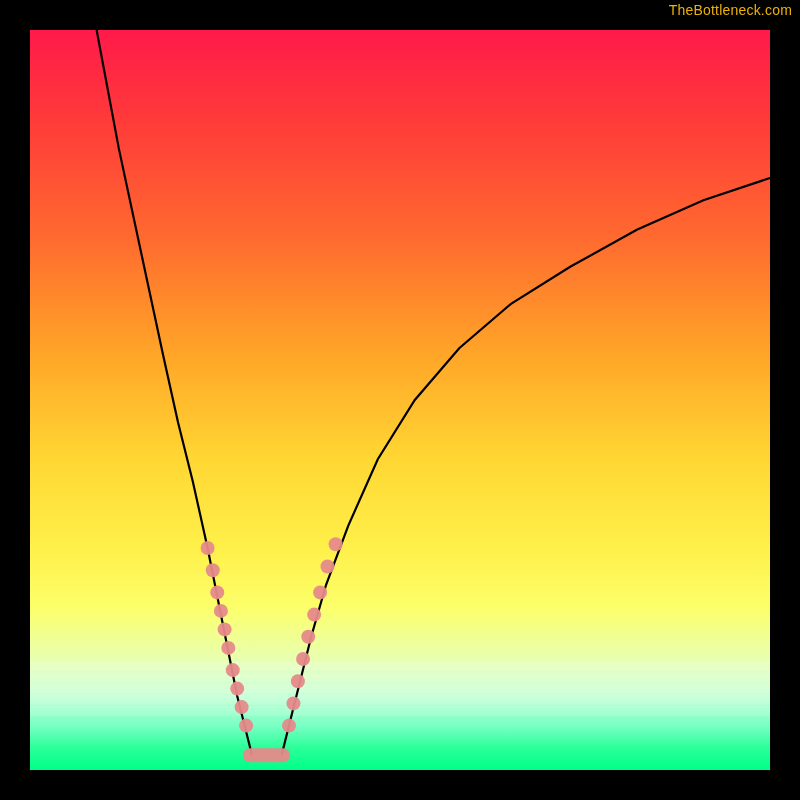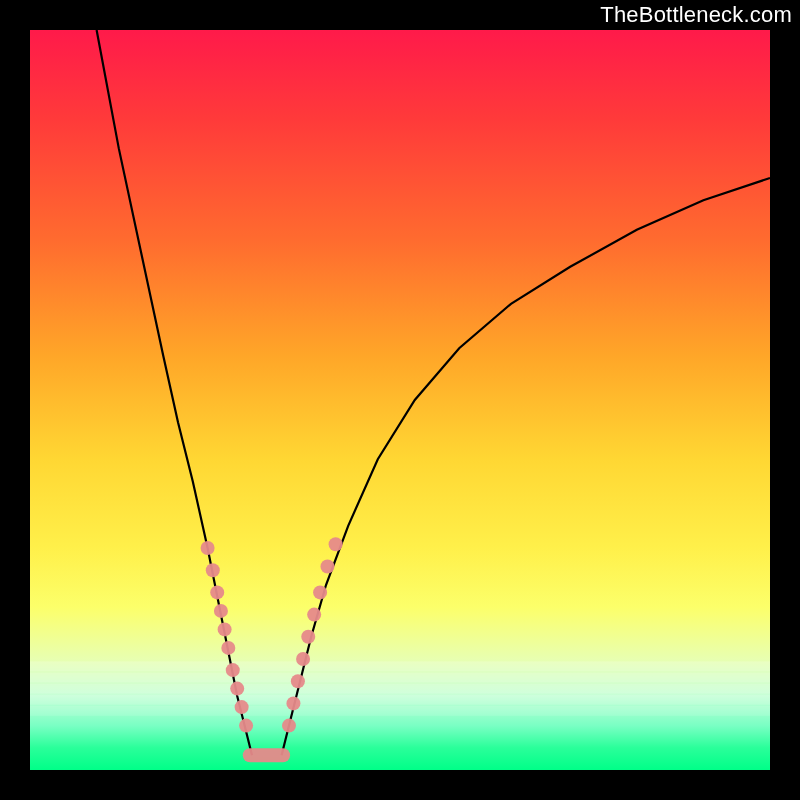--- a/index.html
+++ b/index.html
@@ -44,22 +44,22 @@
     left: 0;
     top: 0;
     width: 740px;
     height: 740px;
     overflow: visible;
   }
   .watermark {
     position: absolute;
     top: 2px;
     right: 8px;
-    color: #ffffff;
-    font-size: 22px;
+    color: #eab308;
+    font-size: 14px;
     font-weight: 500;
     letter-spacing: 0.2px;
     user-select: none;
     text-align: right;
   }
   .curve {
     fill: none;
     stroke: #000;
     stroke-width: 2.2;
   }

